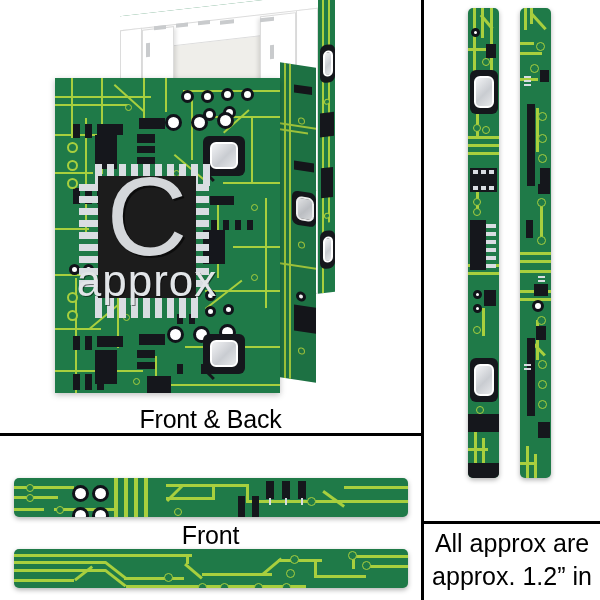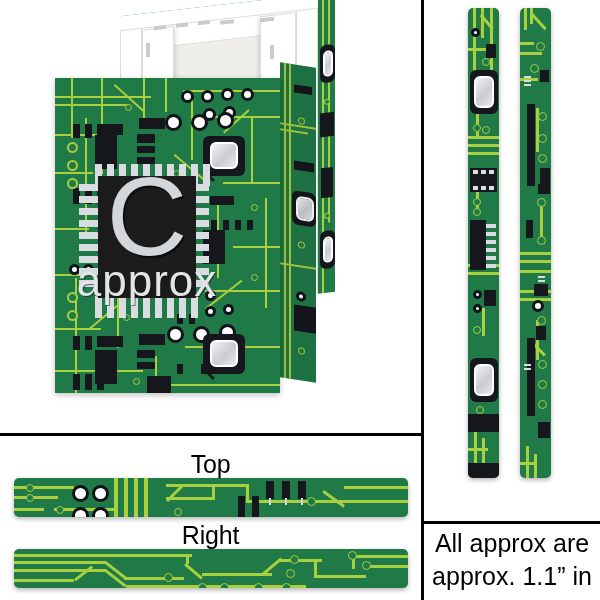--- a/index.html
+++ b/index.html
@@ -428,26 +428,26 @@
 
         <div class="mono-chip" style="left:43px;top:98px;width:98px;height:122px;">
           <div class="mono-letter">C</div>
           <div class="mono-name">approx</div>
         </div>
 
       </div>
     </div>
   </div>
 
+  <div class="caption" id="cap-front-back">Front &amp; Back</div>
 
   <div class="divider-h" id="div-h-left"></div>
   <div class="divider-v" id="div-vertical-main"></div>
   <div class="divider-h" id="div-h-right"></div>
 
-  <div class="caption" id="cap-top">Top</div>
 
   <div class="pcb" id="strip-top">
     <div class="trace" style="left:0;top:8px;width:60px;height:3px;"></div>
     <div class="trace" style="left:0;top:18px;width:44px;height:3px;"></div>
     <div class="trace" style="left:0;top:30px;width:30px;height:3px;"></div>
     <div class="trace" style="left:40px;top:30px;width:60px;height:3px;"></div>
     <div class="trace" style="left:100px;top:0;width:4px;height:39px;"></div>
     <div class="trace" style="left:110px;top:0;width:4px;height:39px;"></div>
     <div class="trace" style="left:120px;top:0;width:4px;height:39px;"></div>
     <div class="trace" style="left:130px;top:0;width:4px;height:39px;"></div>
@@ -473,21 +473,21 @@
     <div class="res" style="left:224px;top:18px;width:7px;height:21px;"></div>
     <div class="res" style="left:238px;top:18px;width:7px;height:21px;"></div>
     <div class="res" style="left:252px;top:3px;width:8px;height:18px;"></div>
     <div class="res" style="left:268px;top:3px;width:8px;height:18px;"></div>
     <div class="res" style="left:284px;top:3px;width:8px;height:18px;"></div>
     <div class="res-cap" style="left:255px;top:20px;width:2px;height:7px;"></div>
     <div class="res-cap" style="left:271px;top:20px;width:2px;height:7px;"></div>
     <div class="res-cap" style="left:287px;top:20px;width:2px;height:7px;"></div>
   </div>
 
-  <div class="caption" id="cap-bottom">Right</div>
+  <div class="caption" id="cap-bottom">Front</div>
 
   <div class="pcb" id="strip-bottom">
     <div class="trace" style="left:0;top:5px;width:178px;height:3px;"></div>
     <div class="trace" style="left:0;top:12px;width:92px;height:3px;"></div>
     <div class="trace" style="left:0;top:20px;width:92px;height:3px;"></div>
     <div class="trace" style="left:0;top:30px;width:60px;height:3px;"></div>
     <div class="trace-d" style="left:92px;top:12px;width:26px;height:3px;transform:rotate(38deg);"></div>
     <div class="trace-d" style="left:92px;top:20px;width:26px;height:3px;transform:rotate(38deg);"></div>
     <div class="trace-d" style="left:60px;top:30px;width:22px;height:3px;transform:rotate(-38deg);"></div>
     <div class="trace" style="left:110px;top:28px;width:60px;height:3px;"></div>
@@ -618,16 +618,16 @@
     <div class="pad-sm" style="left:17px;top:228px;width:9px;height:9px;"></div>
     <div class="pad-sm" style="left:17px;top:308px;width:9px;height:9px;"></div>
     <div class="pad-sm" style="left:18px;top:352px;width:9px;height:9px;"></div>
     <div class="pad-sm" style="left:18px;top:372px;width:9px;height:9px;"></div>
     <div class="pad-sm" style="left:18px;top:392px;width:9px;height:9px;"></div>
   </div>
 
 
   <div id="note-block">
     <div>All approx are</div>
-    <div>approx. 1.1” in</div>
+    <div>approx. 1.2” in</div>
   </div>
 
 </div>
 
 </body></html>

